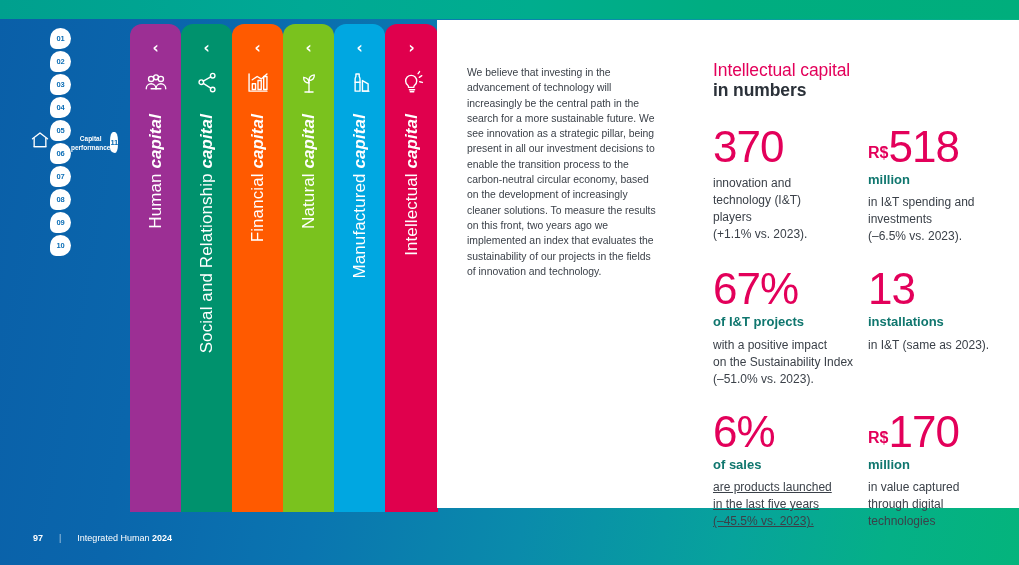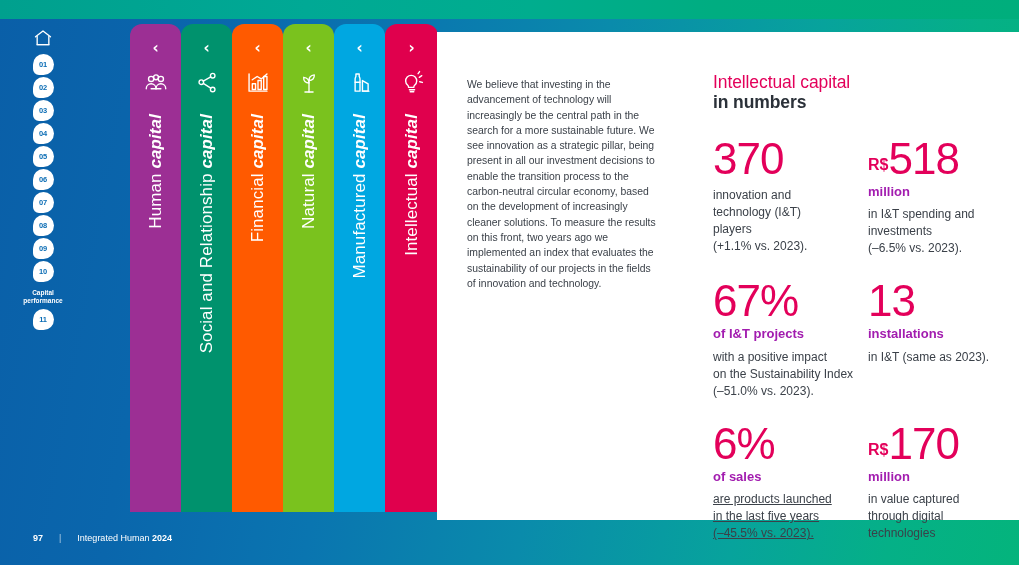--- a/index.html
+++ b/index.html
@@ -17,21 +17,21 @@
 
   
   #top-strip {
     position:absolute; top:0; left:0; width:1019px; height:19px;
     background:linear-gradient(90deg, #00a08e 0%, #00a995 30%, #00ad8e 52%, #00ad81 70%, #00ae7c 100%);
   }
 
   
   #rail {
     position:absolute; left:30px; top:28px; width:26px;
-    display:flex; flex-direction:column; align-items:center;
+    display:flex; flex-direction:row; align-items:center;
   }
   .rail-home { width:20px; height:20px; margin-bottom:6px; }
   .rail-badge {
     width:21px; height:21px; margin-bottom:2px;
     background:#ffffff;
     border-radius:50% 50% 50% 6px;
     display:flex; align-items:center; justify-content:center;
     font-size:7.5px; font-weight:700; color:#0b6db5;
     letter-spacing:-0.2px;
   }
@@ -58,40 +58,40 @@
   .tab-label {
     margin-top:18px;
     writing-mode:vertical-rl; transform:rotate(180deg);
     color:#ffffff; font-size:17px; line-height:1;
     white-space:nowrap; letter-spacing:0.1px;
   }
   .tab-label b { font-weight:700; font-style:italic; }
 
   
   #panel {
-    position:absolute; left:437px; top:32px;
+    position:absolute; left:437px; top:20px;
     width:582px; height:488px; background:#ffffff;
   }
   #body-copy {
     position:absolute; left:30px; top:45px; width:192px;
     font-size:10.4px; line-height:1.47; color:#3b4149;
   }
 
   #stats { position:absolute; left:276px; top:40px; width:290px; }
   .stats-head-1 { font-size:17.5px; color:#e3005a; line-height:1.15; letter-spacing:-0.1px; }
   .stats-head-2 { font-size:17.5px; color:#2b3139; font-weight:700; line-height:1.2; letter-spacing:-0.1px; }
 
   .stat-grid { margin-top:24px; display:grid; grid-template-columns:155px 135px; }
   .stat { margin-bottom:22px; }
   .stat-num {
     font-size:44px; color:#e3005a; line-height:1.0;
     font-weight:400; letter-spacing:-1px;
   }
   .stat-num .cur { font-size:16px; font-weight:700; vertical-align:4px; letter-spacing:0; }
-  .stat-bold { font-size:13px; font-weight:700; color:#a21caf; line-height:1.25; margin-top:3px; }
+  .stat-bold { font-size:13px; font-weight:700; color:#0f766e; line-height:1.25; margin-top:3px; }
   .stat-sub { font-size:12px; color:#3b4149; line-height:1.42; margin-top:6px; }
 
   
   #footer {
     position:absolute; left:33px; top:533px;
     display:flex; align-items:center; gap:16px;
     font-size:9px; color:#ffffff;
   }
   #footer .pg { font-weight:700; }
   #footer .sep { opacity:.65; }

